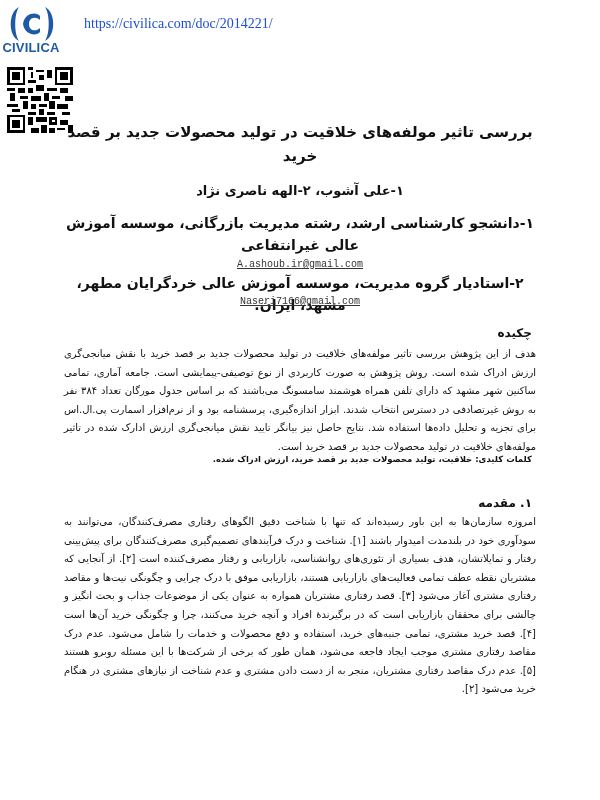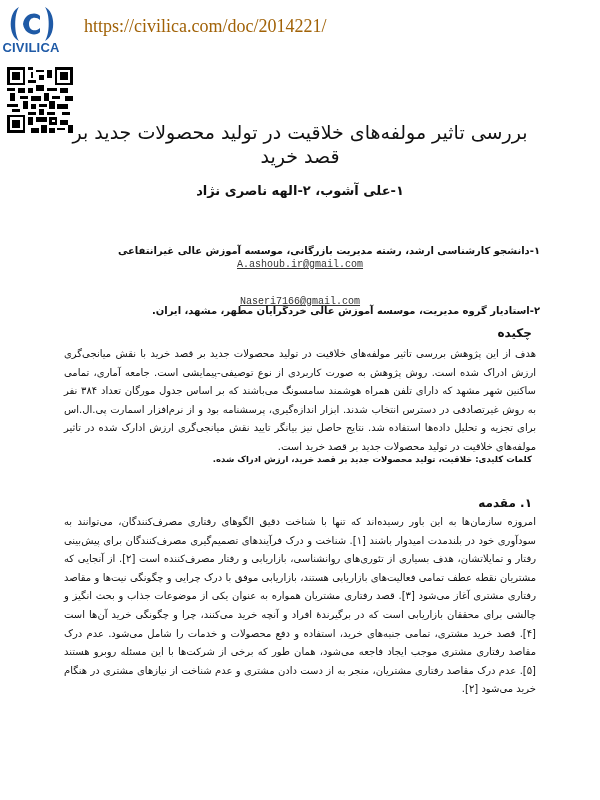--- a/index.html
+++ b/index.html
@@ -4,29 +4,29 @@
 <style>
   html, body { margin:0; padding:0; background:#ffffff; }
   body { width:600px; height:800px; position:relative; overflow:hidden;
          font-family:"DejaVu Sans", sans-serif; color:#111; }
   .logo { position:absolute; left:5px; top:4px; width:54px; height:50px; }
   .logo svg { display:block; }
   .logo-text { position:absolute; left:0; top:40px; width:62px; text-align:center;
                font-family:"Liberation Sans", sans-serif; font-weight:bold;
                font-size:13px; color:#1f5aa6; letter-spacing:0.2px; }
   .url { position:absolute; left:84px; top:16px; font-family:"Liberation Serif", serif;
-         font-size:18px; color:#a16207; }
+         font-size:14px; color:#1d4ed8; }
   .qr { position:absolute; left:7px; top:67px; width:66px; height:66px; }
   .rtl { direction:rtl; unicode-bidi:embed; }
   .title { position:absolute; left:60px; width:480px; top:120px; text-align:center;
-           font-weight:normal; font-size:19px; line-height:24px; }
+           font-weight:bold; font-size:15px; line-height:24px; }
   .authors { position:absolute; left:60px; width:480px; top:183px; text-align:center;
              font-weight:bold; font-size:13px; }
-  .aff { position:absolute; left:60px; width:480px; text-align:right; font-weight:bold;
-         font-size:10px; line-height:22px;margin-top:28px; }
+  .aff { position:absolute; left:60px; width:480px; text-align:center; font-weight:bold;
+         font-size:14px; line-height:22px; }
   .email { position:absolute; left:60px; width:480px; text-align:center;
            font-family:Liberation Mono, monospace; font-size:10px; color:#333;
            text-decoration:underline; }
   .h { position:absolute; right:68px; font-weight:bold; font-size:12px; }
   .para { position:absolute; left:64px; width:472px; text-align:justify;
           text-align-last:right; font-size:10px; line-height:18.6px; }
   .kw { position:absolute; right:68px; top:454px; font-size:8.5px; font-weight:bold; }
 </style>
 </head>
 <body>

